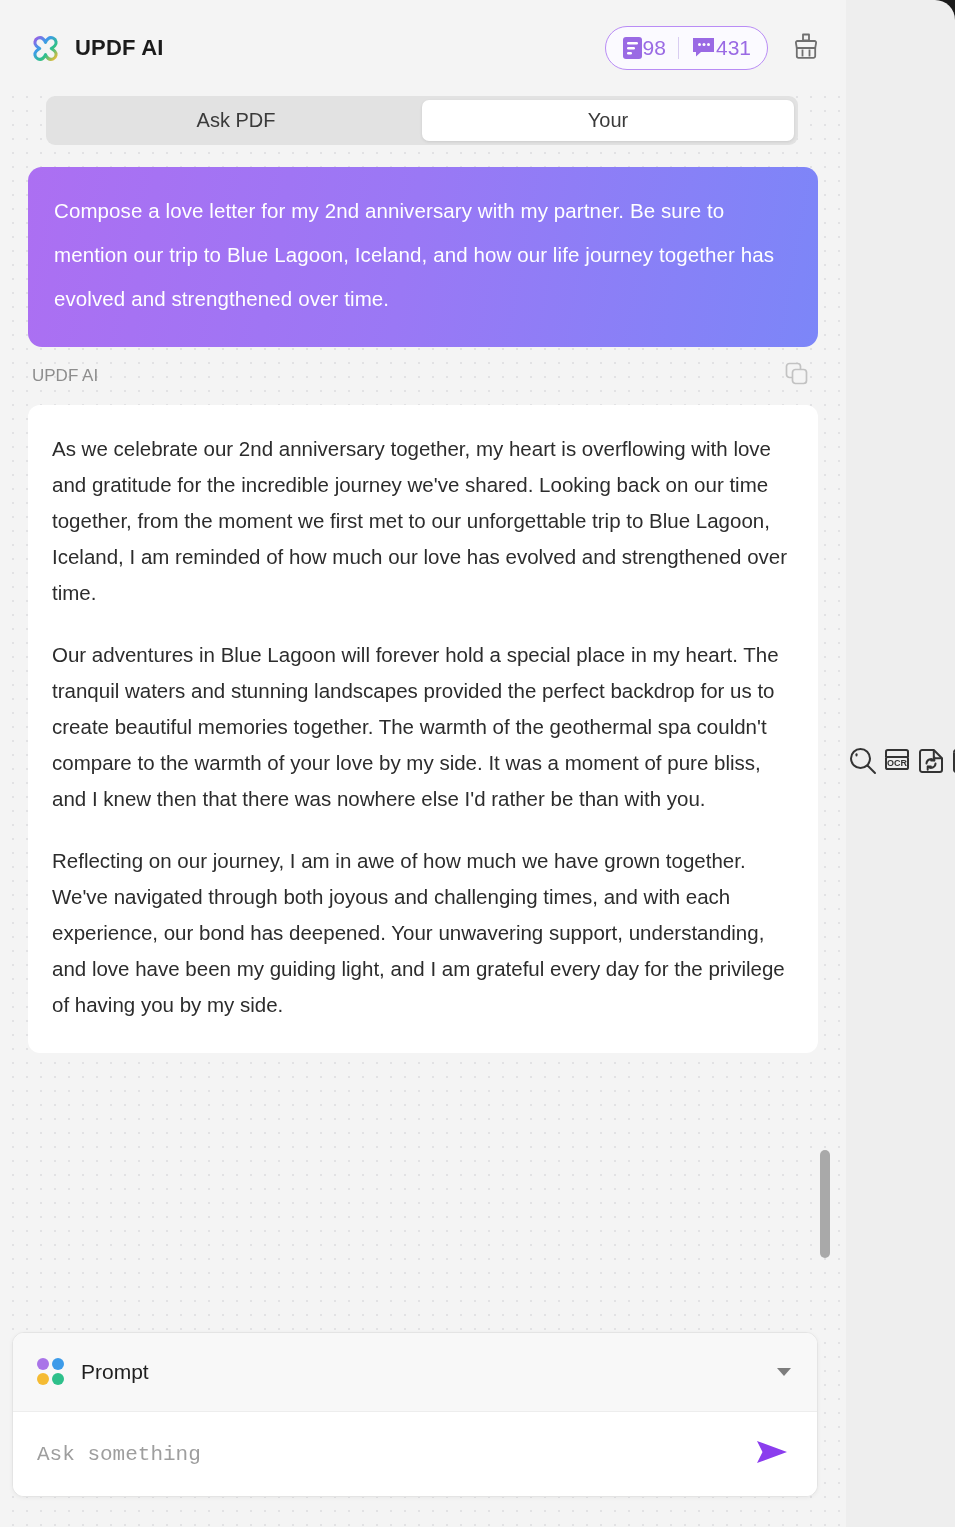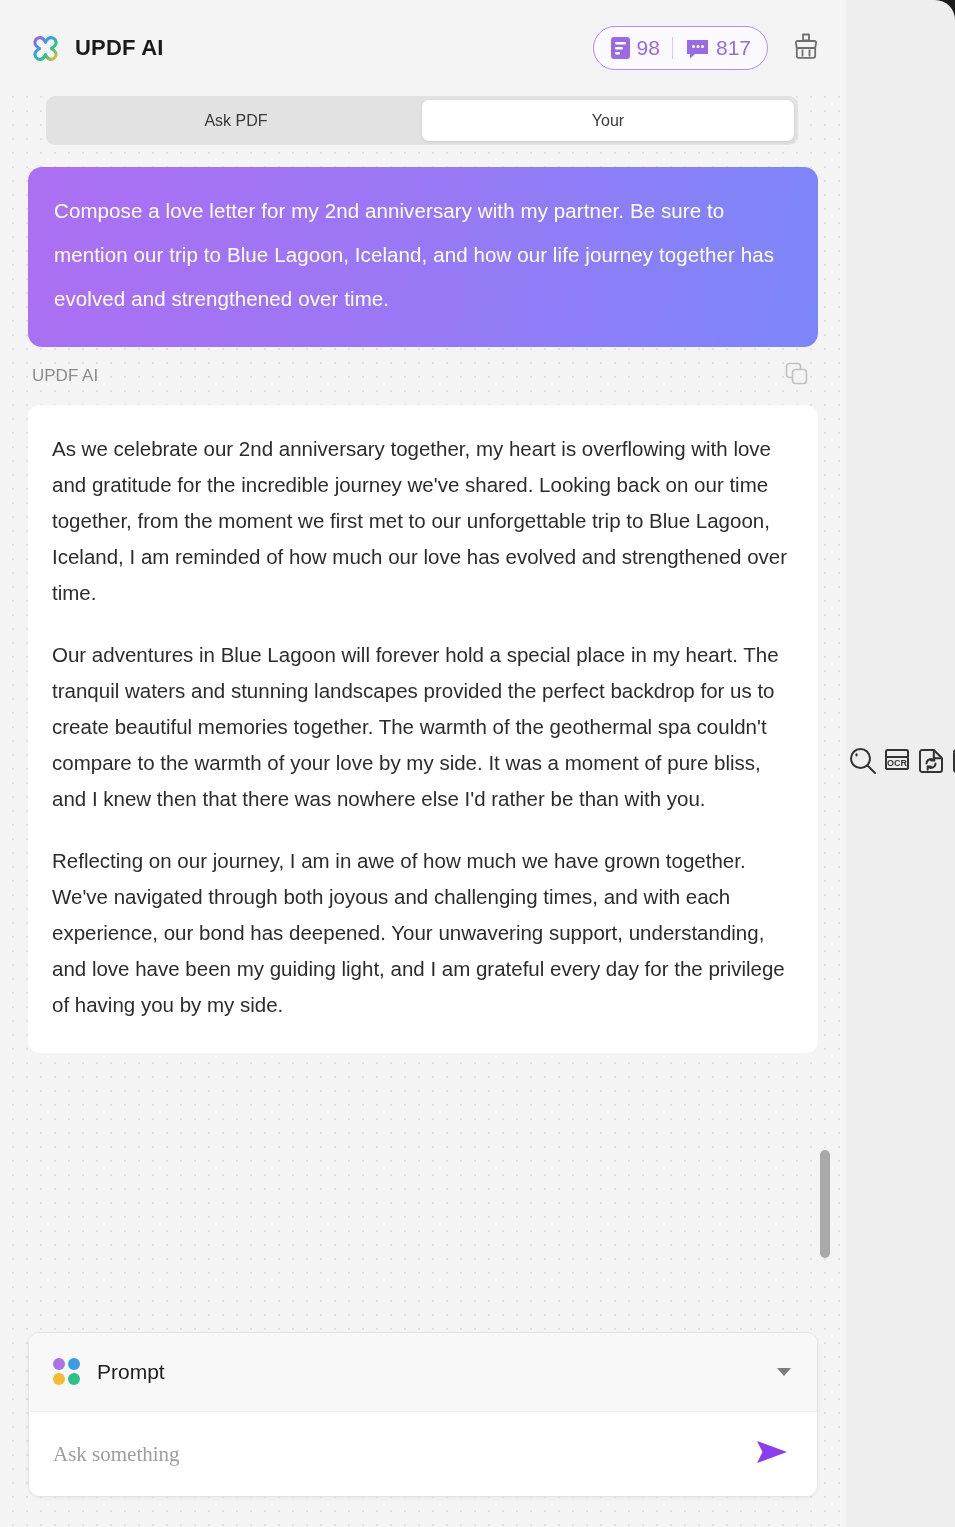--- a/index.html
+++ b/index.html
@@ -56,21 +56,21 @@
   }
   .hdr-spacer { flex: 1 1 auto; }
   .counter-pill {
     display: flex; align-items: center; gap: 12px;
     border: 1.6px solid #b98cf5;
     border-radius: 22px;
     height: 44px;
     padding: 0 16px;
     background: #fbfaff;
   }
-  .counter { display: flex; align-items: flex-end; gap: 6px; }
+  .counter { display: flex; align-items: flex-start; }
   .counter svg { display: block; }
   .counter-val {
     font-size: 21px;
     color: #9a6ae4;
   }
   .pill-sep { width: 1px; height: 22px; background: #d9cdf1; }
   .brush-btn {
     margin-left: 20px;
     width: 36px; height: 36px;
     display: flex; align-items: center; justify-content: center;
@@ -85,21 +85,21 @@
   .tabs {
     display: flex;
     background: #e2e2e2;
     border-radius: 9px;
     padding: 4px;
     height: 49px;
   }
   .tab {
     flex: 1 1 50%;
     display: flex; align-items: center; justify-content: center;
-    font-size: 16px;
+    font-size: 20px;
     color: #3a3a3a;
     border-radius: 7px;
     cursor: pointer;
   }
   .tab.active {
     background: #ffffff;
     box-shadow: 0 1px 3px rgba(0,0,0,.10);
   }
 
   
@@ -154,21 +154,21 @@
     left: 0; top: 720px;
     width: 10px; height: 108px;
     background: #a9a9a9;
     border-radius: 6px;
   }
 
   
   .composer-wrap {
     position: relative; z-index: 3;
     flex: 0 0 auto;
-    padding: 14px 28px 30px 28px;
+    padding: 14px 28px 30px 12px;
   }
   .composer {
     background: #ffffff;
     border: 1px solid #e4e4e4;
     border-radius: 12px;
     overflow: hidden;
     box-shadow: 0 1px 4px rgba(0,0,0,.05);
   }
   .prompt-row {
     display: flex; align-items: center;
@@ -197,21 +197,21 @@
   }
   .input-row {
     display: flex; align-items: center;
     height: 84px;
     padding: 0 22px 0 24px;
     background: #ffffff;
   }
   .ask-input {
     flex: 1 1 auto;
     border: none; outline: none;
-    font-family: Liberation Serif, serif;
+    font-family: Liberation Mono, monospace;
     font-size: 21px;
     color: #2b2b2b;
     background: transparent;
   }
   .ask-input::placeholder { color: #9e9e9e; }
   .send-btn {
     width: 46px; height: 40px;
     display: flex; align-items: center; justify-content: center;
     cursor: pointer;
   }
@@ -315,21 +315,21 @@
         <div class="pill-sep"></div>
         <div class="counter">
           <span>
             <svg width="25" height="22" viewBox="0 0 25 22">
               <path d="M2 2h21v14H10l-5 4.5V16H2z" fill="#9a6ae4"></path>
               <circle cx="8.5" cy="8.5" r="1.5" fill="#fff"></circle>
               <circle cx="13" cy="8.5" r="1.5" fill="#fff"></circle>
               <circle cx="17.5" cy="8.5" r="1.5" fill="#fff"></circle>
             </svg>
           </span>
-          <span class="counter-val">817</span>
+          <span class="counter-val">431</span>
         </div>
       </div>
 
       <div class="brush-btn">
         <span>
           <svg width="26" height="30" viewBox="0 0 26 30" fill="none" stroke="#6f6f6f" stroke-width="1.8">
             <path d="M10 3.5h6v6h-6z" stroke-linejoin="round"></path>
             <path d="M4.5 10h17a1.6 1.6 0 0 1 1.6 1.9l-.9 5.1H3.8l-.9-5.1A1.6 1.6 0 0 1 4.5 10z" stroke-linejoin="round"></path>
             <path d="M3.8 17h18.4v8a1.8 1.8 0 0 1-1.8 1.8H5.6A1.8 1.8 0 0 1 3.8 25z" stroke-linejoin="round"></path>
             <path d="M9.5 18.5v7M16.5 18.5v7"></path>

